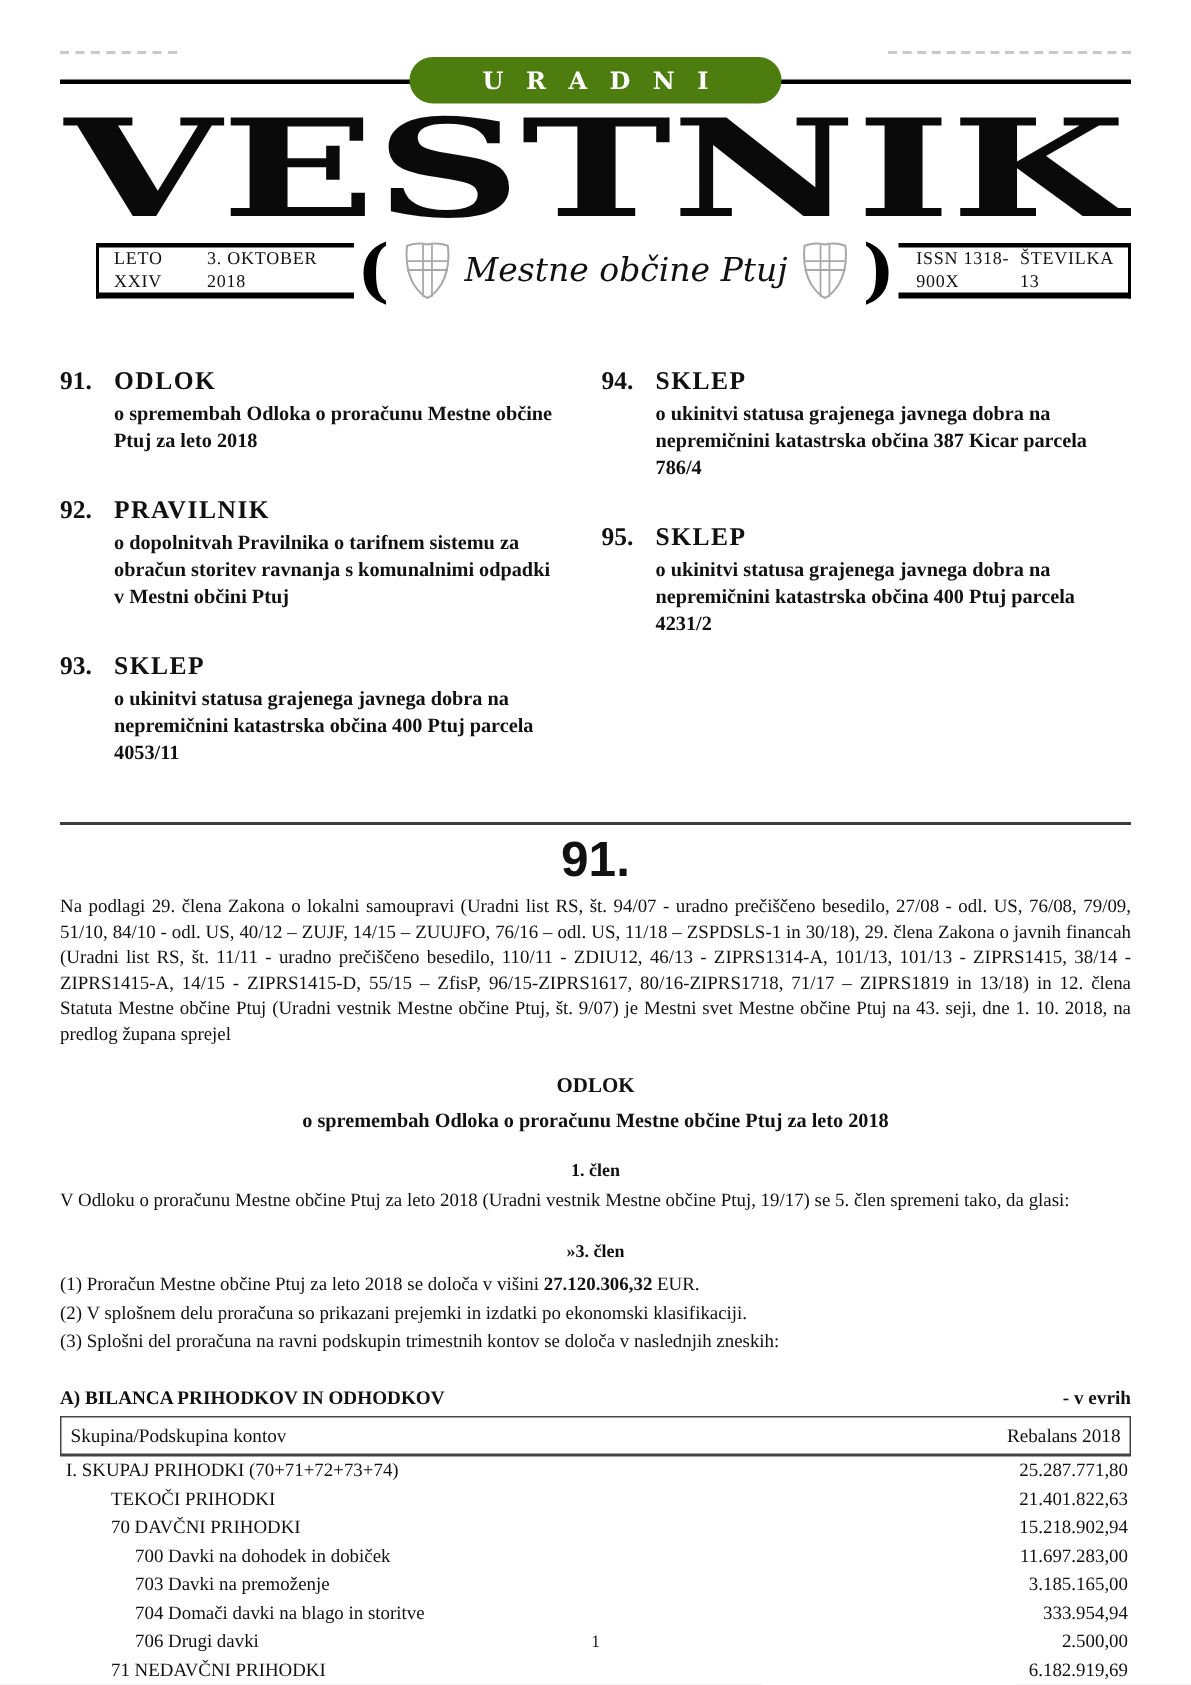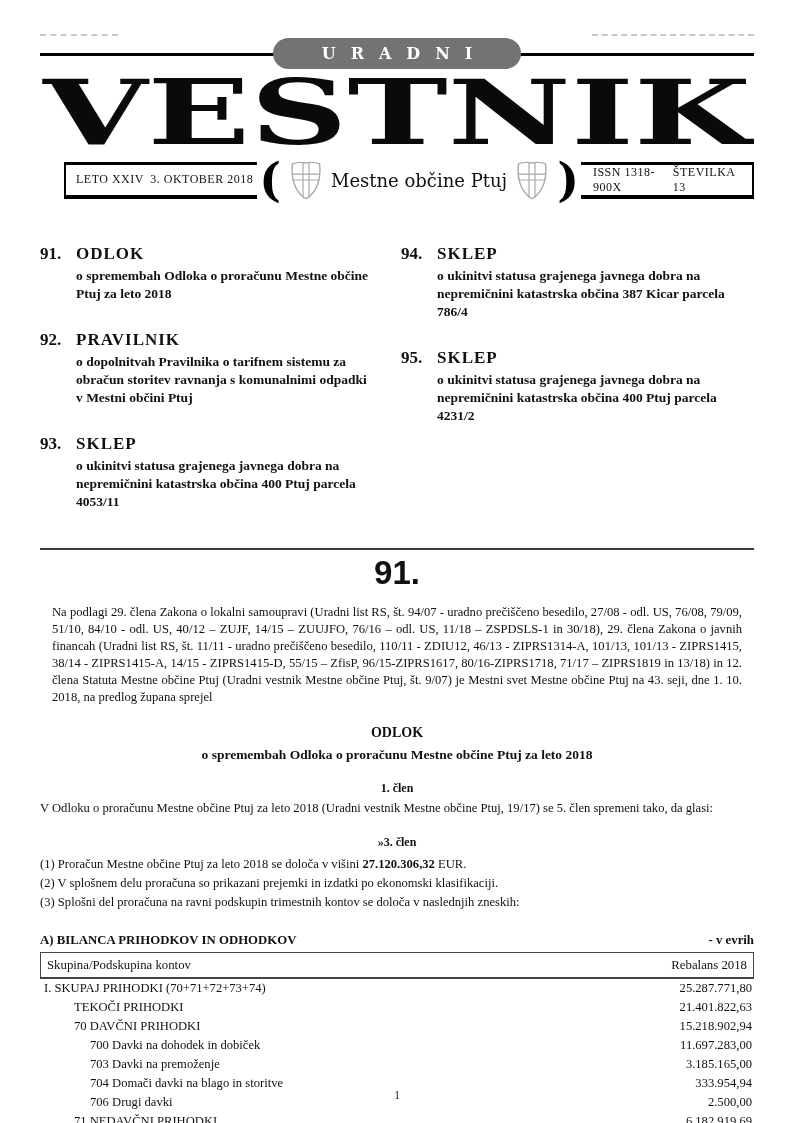--- a/index.html
+++ b/index.html
@@ -18,58 +18,58 @@
   .artifacts{display:flex;justify-content:space-between;height:6px;margin-bottom:2px;}
   .artifact{border-top:2px dashed #c9c9c9;height:0;margin-top:4px;}
   .artifact.left{width:78px;}
   .artifact.right{width:162px;}
 
   
   .masthead-rule{position:relative;height:34px;}
   .masthead-rule::before{content:"";position:absolute;left:0;right:0;top:15px;height:3px;background:#000;}
   .kicker-pill{
     position:relative;z-index:1;width:248px;height:31px;margin:0 auto;
-    background:#737373;border-radius:16px;color:#fff;
+    background:#4d7c0f;border-radius:16px;color:#fff;
     display:flex;align-items:center;justify-content:center;
     font-family:"DejaVu Serif",serif;font-weight:bold;font-size:16px;
     letter-spacing:15px;text-indent:15px;
   }
   .vestnik-wrap{margin-top:-4px;text-align:center;line-height:0;}
   .vestnik-wrap text{
     font-family:"DejaVu Serif","Liberation Serif",serif;
     font-weight:bold;fill:#0a0a0a;
   }
   .band{display:flex;align-items:center;margin-top:0;height:40px;padding-left:24px;}
   .band-box{
     height:30px;display:flex;align-items:center;justify-content:space-between;
     border-top:3px solid #000;border-bottom:4px solid #000;
     font-size:12px;letter-spacing:0.5px;
   }
   .band-box.left{width:252px;border-left:2px solid #000;padding:0 4px 0 10px;}
   .band-box.right{width:212px;border-right:2px solid #000;padding:0 10px 0 12px;}
   .bracket{font-family:"DejaVu Serif",serif;font-size:46px;font-weight:bold;line-height:40px;padding:0 2px;color:#000;}
   .band-center{flex:1;display:flex;align-items:center;justify-content:space-between;padding:0 6px;}
-  .script-title{font-family:"DejaVu Serif",serif;font-size:18px;white-space:nowrap;padding:0 8px;}
+  .script-title{font-style:italic;font-family:"DejaVu Serif",serif;font-size:22px;white-space:nowrap;padding:0 8px;}
   .shield{flex:0 0 auto;}
 
   
   .toc{display:flex;margin-top:44px;min-height:250px;}
   .toc-col{width:50%;box-sizing:border-box;}
   .toc-col.left{padding-right:22px;}
   .toc-col.right{padding-left:4px;}
   .toc-entry{position:relative;padding-left:36px;margin-bottom:27px;}
   .toc-num{position:absolute;left:0;top:0;font-weight:bold;font-size:17px;}
   .toc-type{font-weight:bold;font-size:17px;letter-spacing:1px;}
   .toc-sub{font-weight:bold;font-size:13.5px;line-height:18px;max-width:336px;margin-top:3px;}
 
   .divider{border:0;border-top:2.5px solid #3c3c3c;margin:10px 0 0 0;}
 
   
   .article-number{text-align:center;font-family:"Liberation Sans","DejaVu Sans",sans-serif;font-weight:bold;font-size:33px;margin:4px 0 4px 0;}
-  .preamble{font-size:12.6px;line-height:17px;text-align:justify;margin:12px;}
+  .preamble{font-size:12.6px;line-height:17px;text-align:justify;margin:0;}
   .decree-title{text-align:center;font-weight:bold;font-size:14px;margin-top:19px;}
   .decree-subtitle{text-align:center;font-weight:bold;font-size:13.5px;margin-top:6px;}
   .clen-heading{text-align:center;font-weight:bold;font-size:12px;margin-top:18px;}
   .clen-text{font-size:12.6px;line-height:17px;margin-top:4px;}
   .numbered-item{font-size:12.6px;line-height:19px;margin:0;}
   .numbered-block{margin-top:5px;}
   .amount{font-weight:bold;}
 
   
   .balance{margin-top:21px;}

